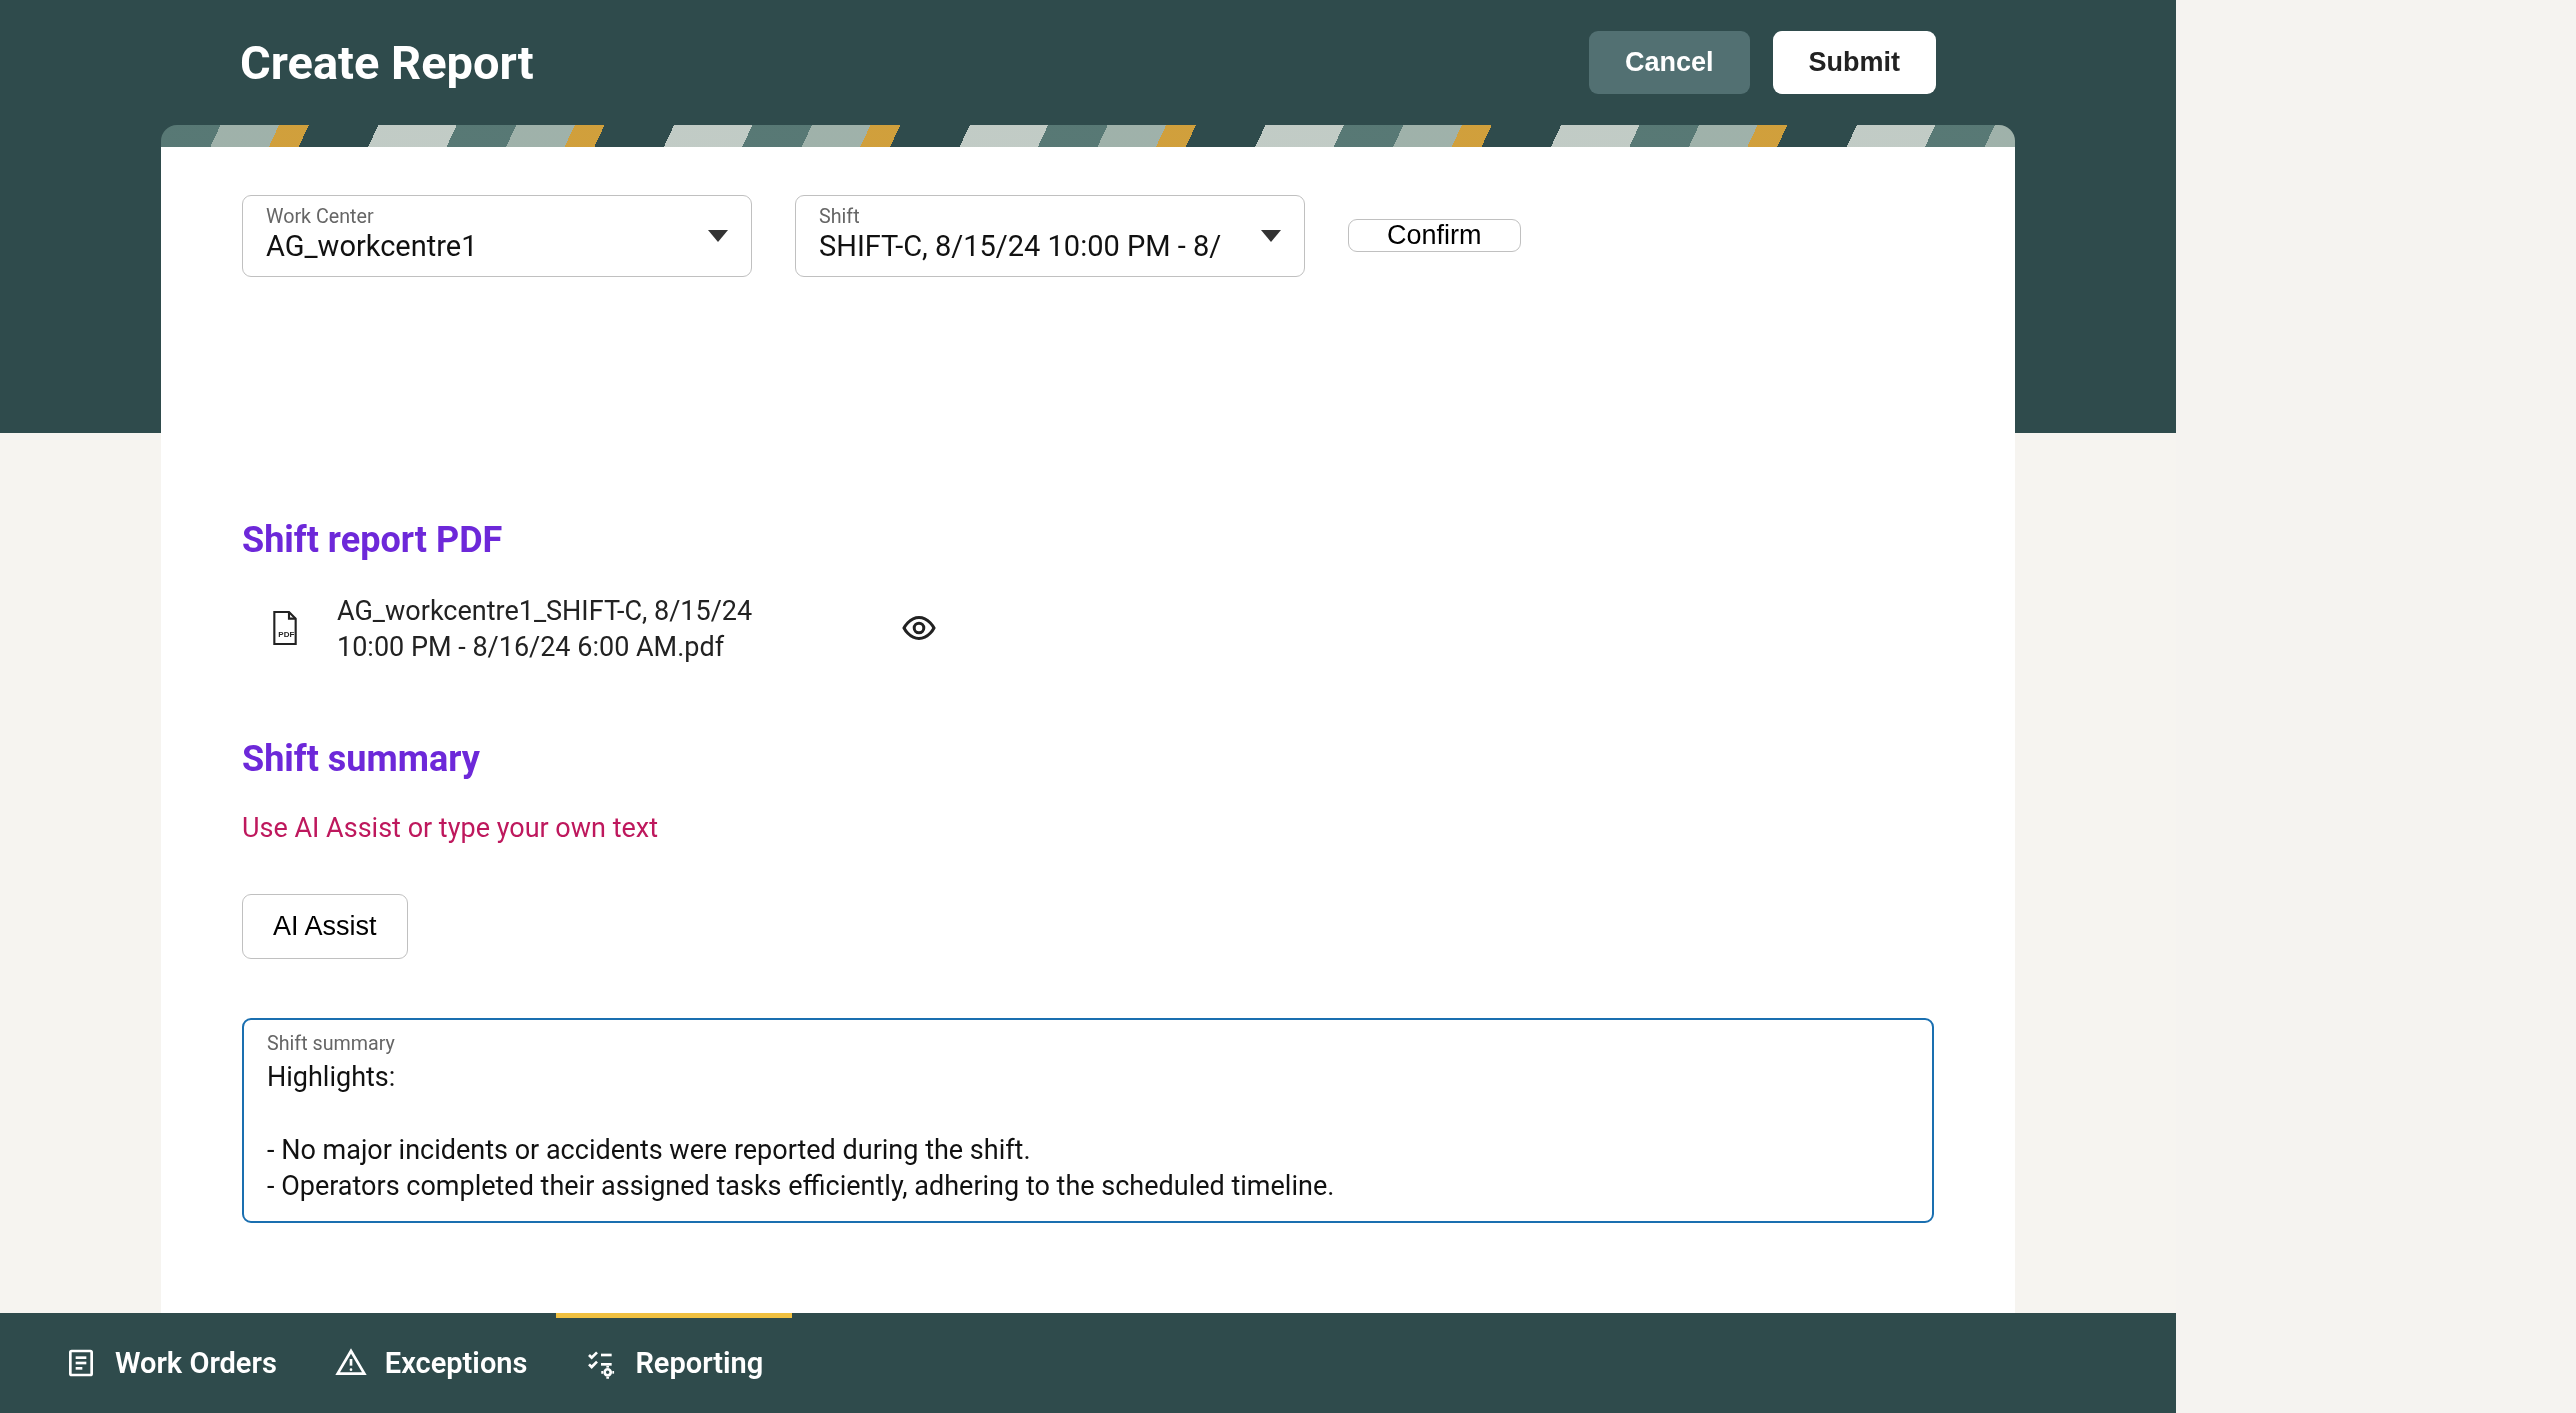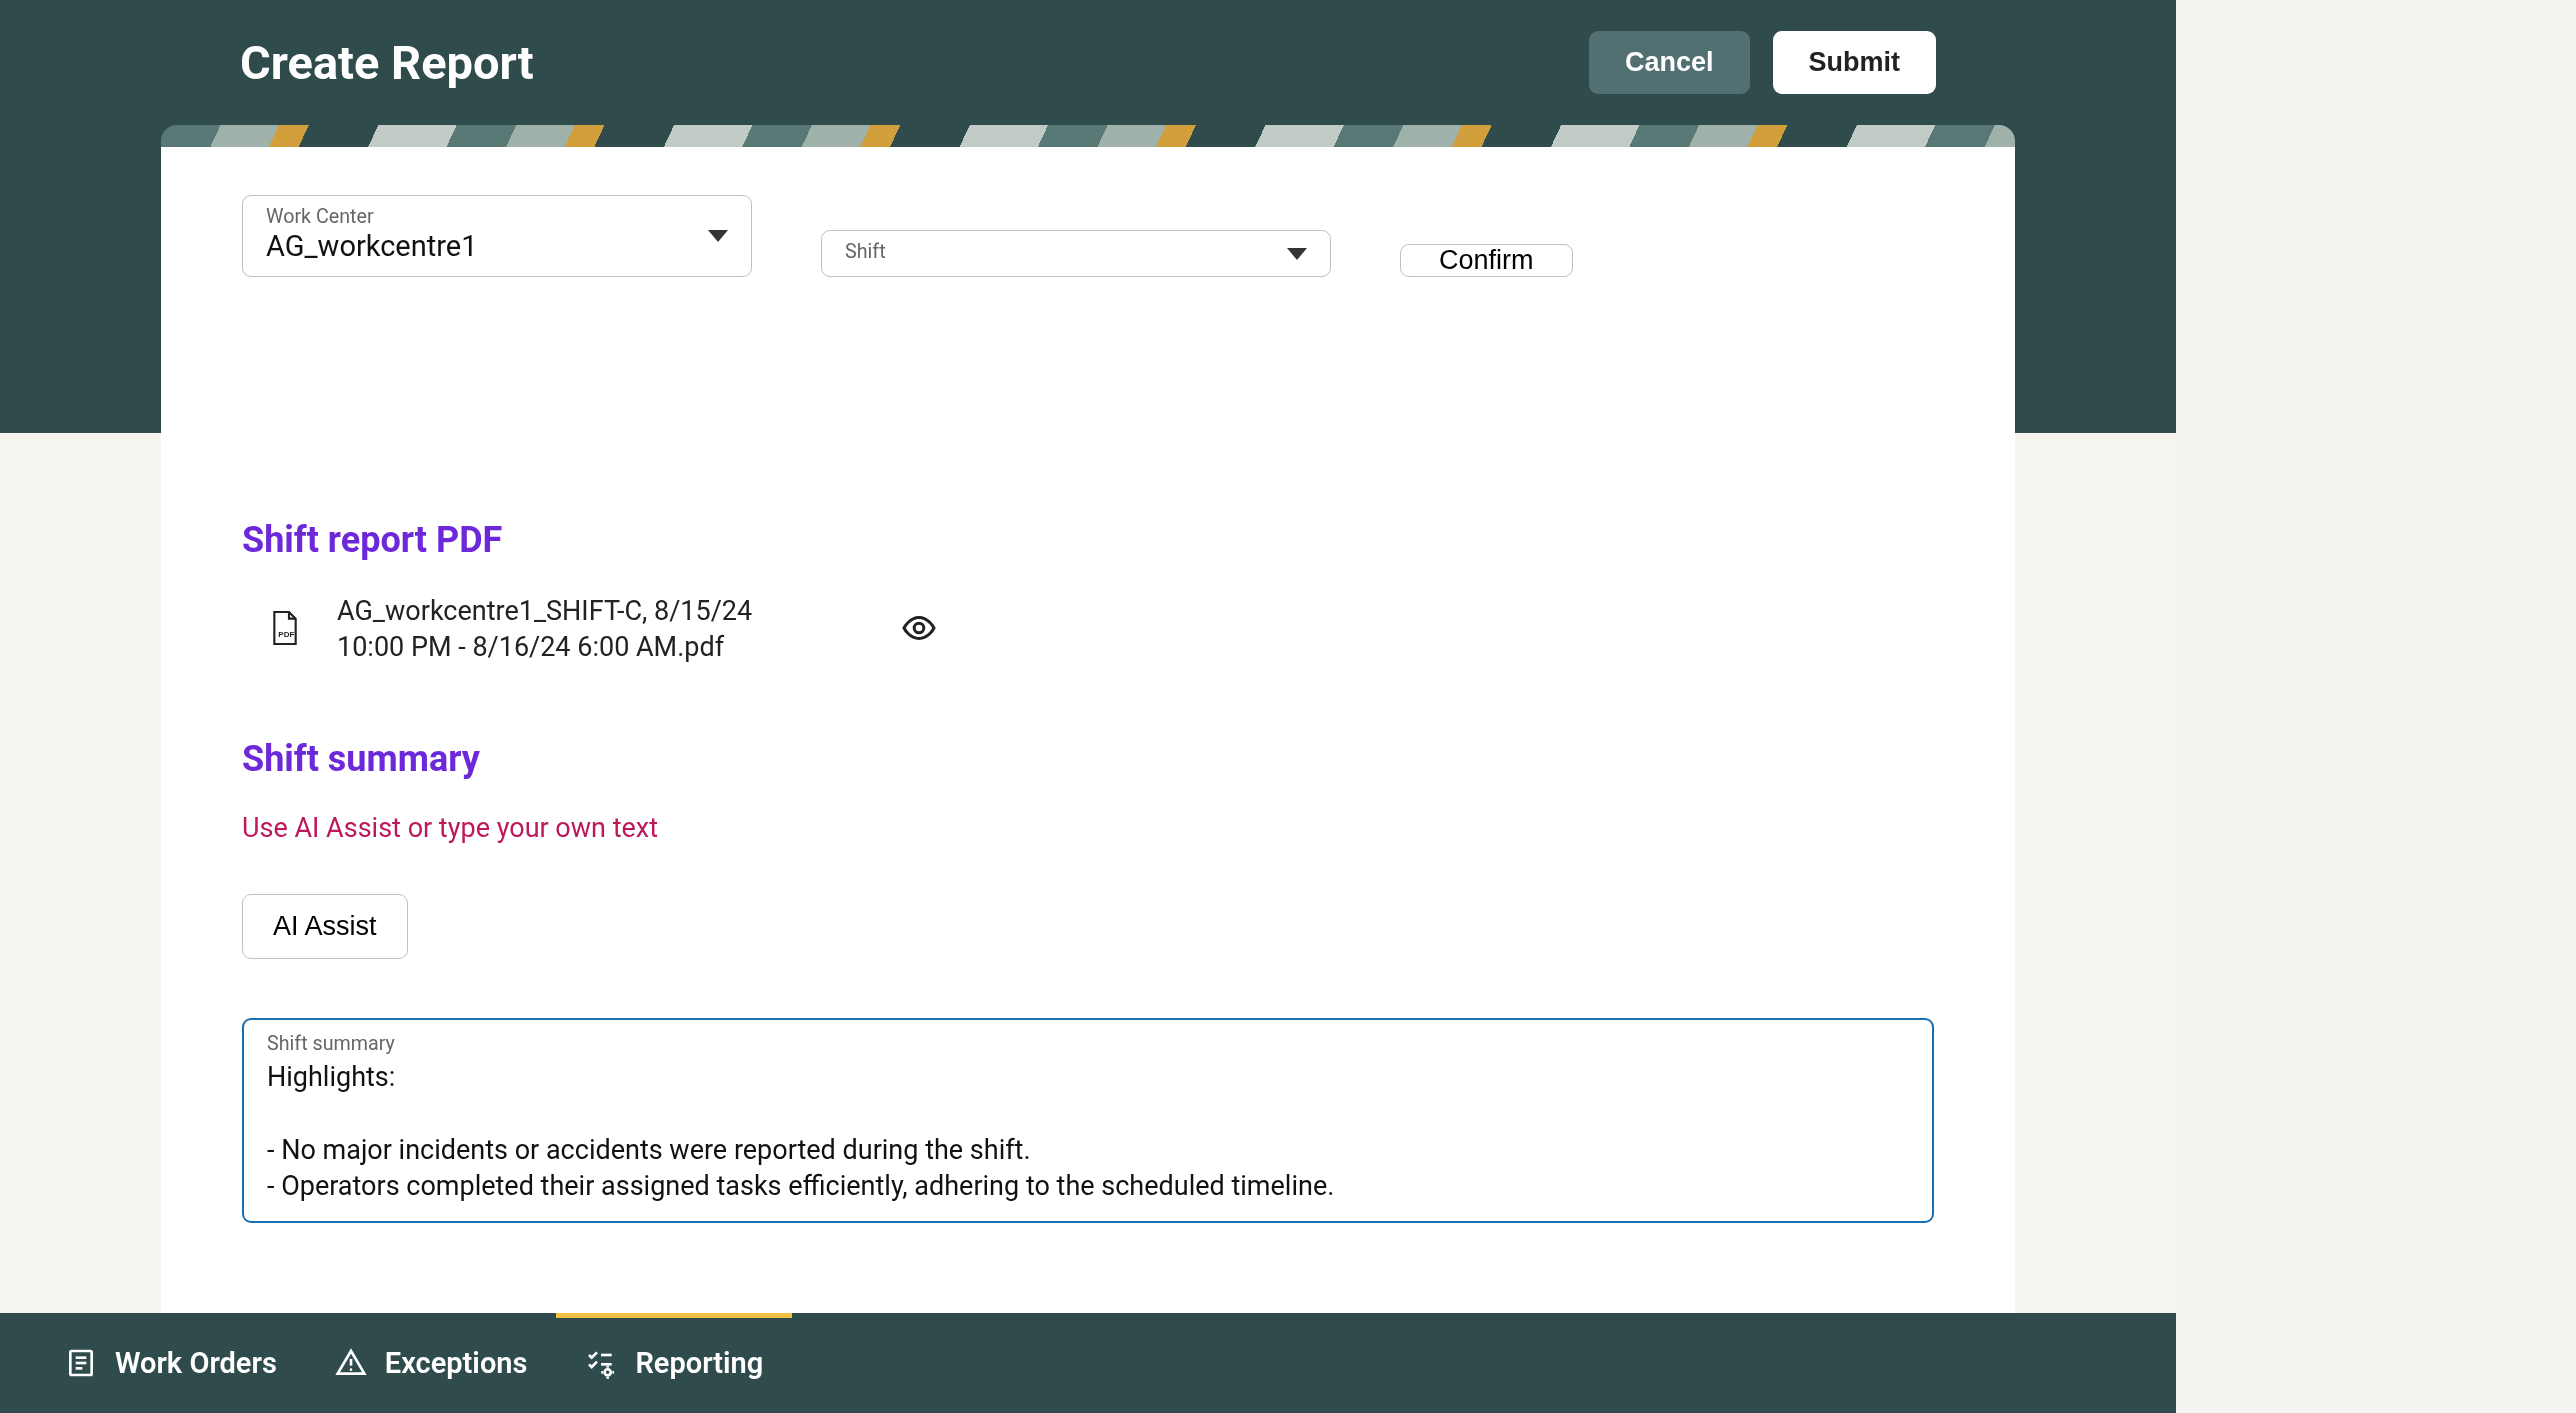--- a/index.html
+++ b/index.html
@@ -72,21 +72,21 @@
 .card {
   position: relative;
   z-index: 1;
   margin: 0 161px;
   background: #fff;
   min-height: 1190px;
   border-radius: 0 0 1.8px 1.8px;
   padding: 48px 81px 54px 81px;
 }
 
-.filter-row { display: flex; gap: 69px; align-items: flex-end; margin-bottom: 63px; }
+.filter-row { display: flex; gap: 43px; align-items: center; margin-bottom: 63px; }
 
 .select-wrap {
   border: 1.8px solid #c0c0c0;
   border-radius: 9px;
   padding: 9px 23px 12.5px 23px;
   display: flex; flex-direction: column;
   position: relative;
   background: #fff;
 }
 .select-wrap.w1 { width: 510px; }
@@ -208,20 +208,21 @@
   <div class="card">
 
     <div class="filter-row">
       <div class="select-wrap w1">
         <span class="select-label">Work Center</span>
         <span class="select-value">AG_workcentre1</span>
         <span class="chev-down"></span>
       </div>
       <div class="select-wrap w2">
         <span class="select-label">Shift</span>
+        <span class="select-value">SHIFT-C, 8/15/24 10:00 PM - 8/</span>
         <span class="chev-down"></span>
       </div>
       <button class="btn-confirm">Confirm</button>
     </div>
 
     <div class="spacer-big"></div>
 
     <div class="section-h">Shift report PDF</div>
 
     <div class="pdf-row">

